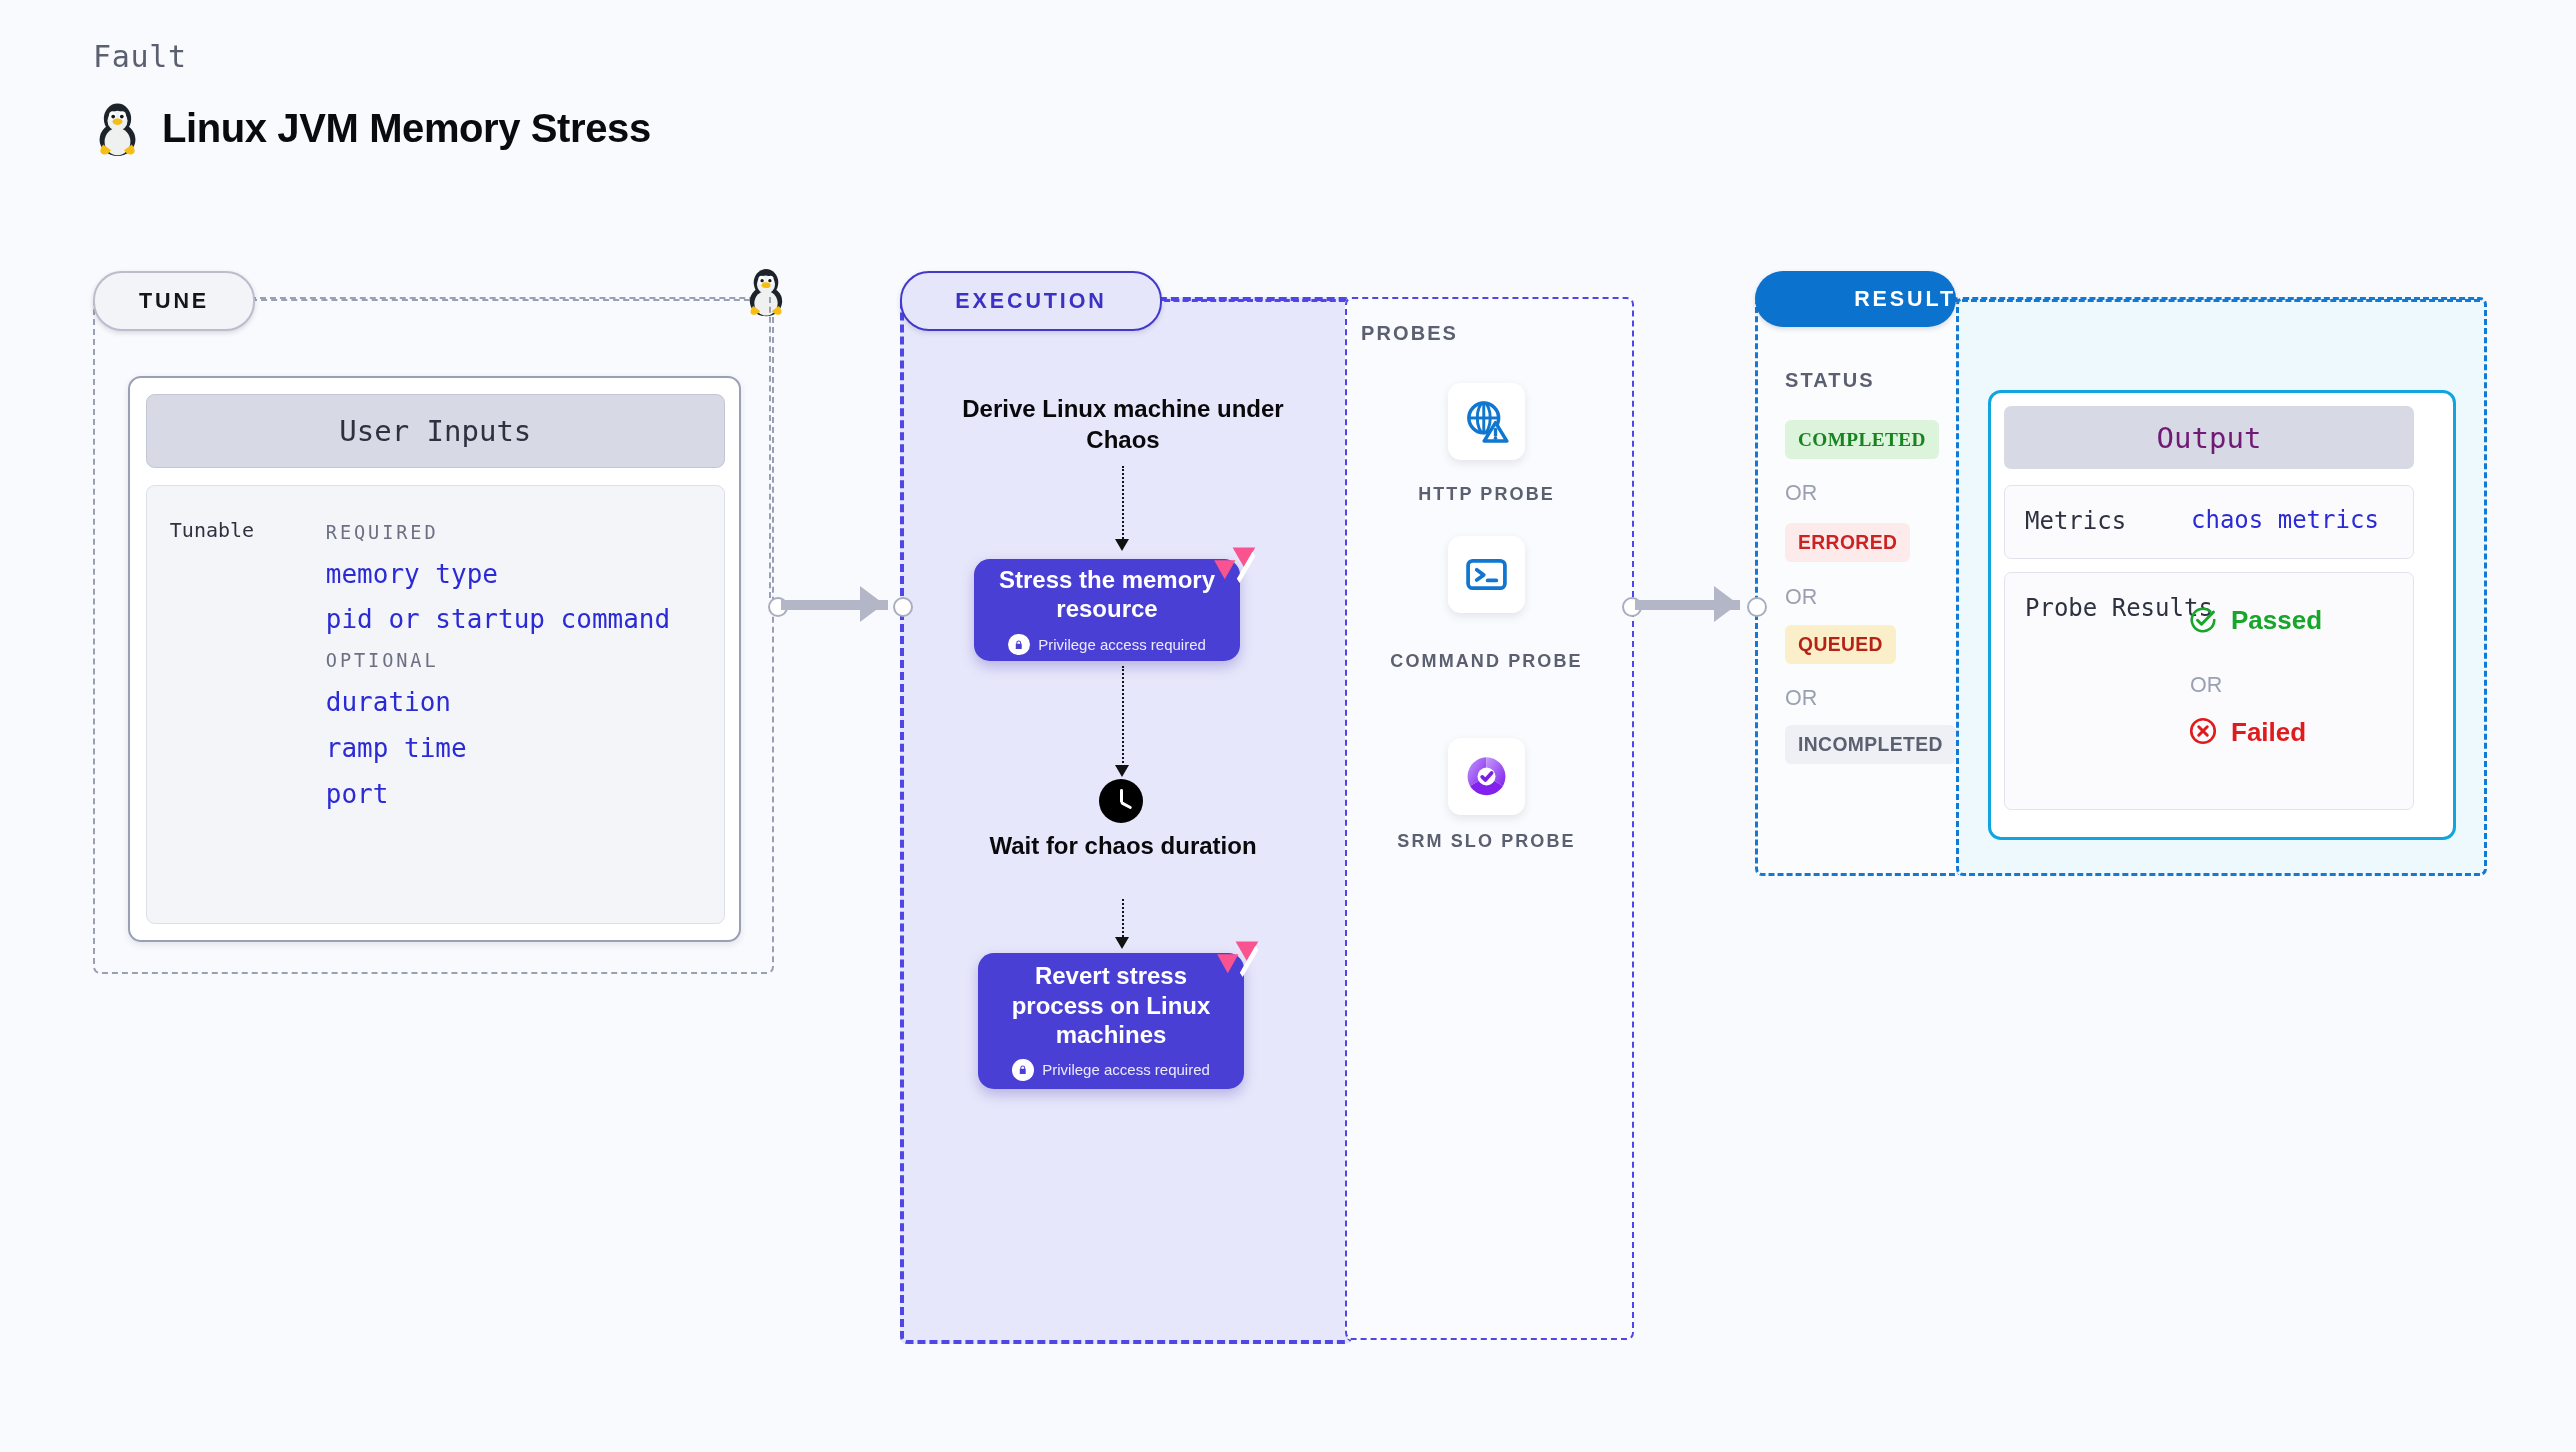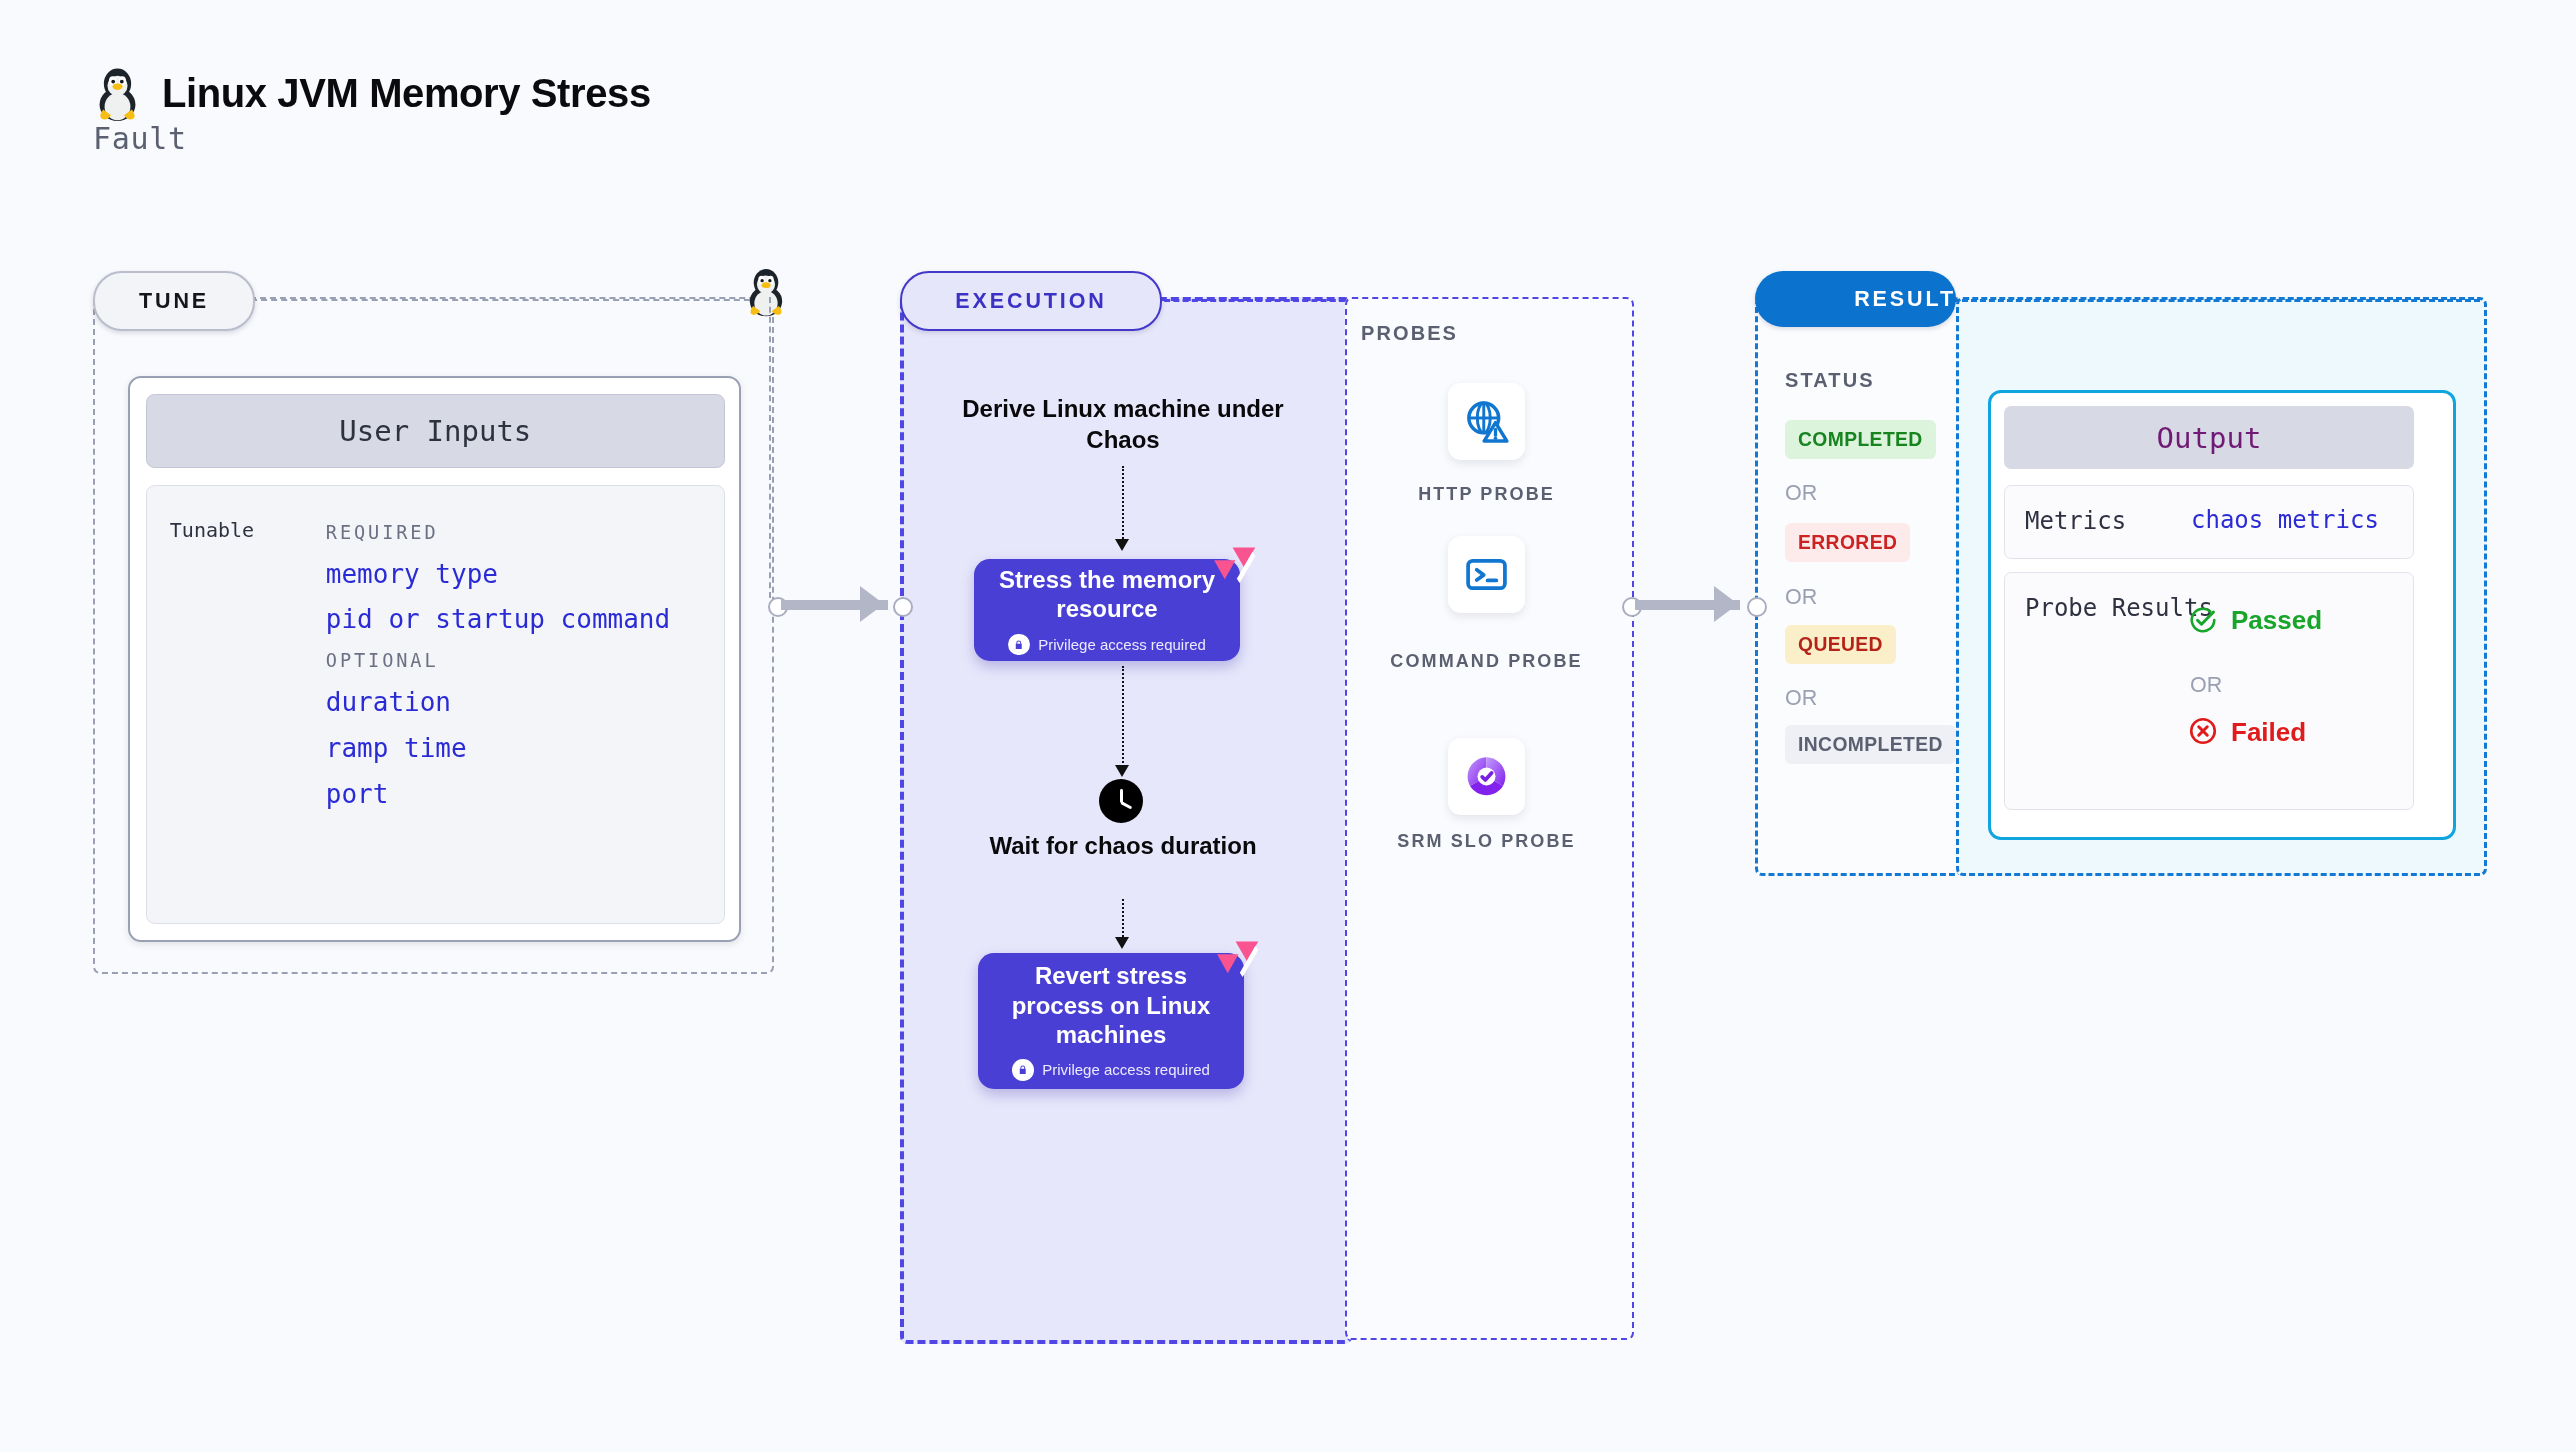--- a/index.html
+++ b/index.html
@@ -133,40 +133,40 @@
   .conn-head{position:absolute;width:0;height:0;border-top:18.6px solid transparent;border-bottom:18.6px solid transparent;border-left:24px solid #b3b6c6;}
   .stage-dash{position:absolute;border-top:2.9px dashed #9aa0b4;}
   .stage-dash-blue{position:absolute;border-top:3.6px dashed #4f46e5;}
   .stage-dash-cyan{position:absolute;border-top:3.6px dashed #1479d4;}
   .v-dash-gray{position:absolute;border-left:2.9px dashed #9aa0b4;}
 </style>
 </head>
 <body>
 
 <div id="header">
+  <div id="fault-label">Fault</div>
   <div id="title-row">
     <span>
       <svg class="tux" width="49" height="56" viewBox="0 0 68 78">
         <ellipse cx="34" cy="26" rx="19" ry="21" fill="#1d232b"></ellipse>
         <ellipse cx="34" cy="55" rx="25" ry="23" fill="#1d232b"></ellipse>
         <ellipse cx="34" cy="58" rx="18" ry="19" fill="#eef1f0"></ellipse>
         <ellipse cx="34" cy="29" rx="14" ry="14" fill="#eef1f0"></ellipse>
         <ellipse cx="27" cy="22" rx="5" ry="6.5" fill="#fff"></ellipse>
         <ellipse cx="41" cy="22" rx="5" ry="6.5" fill="#fff"></ellipse>
         <circle cx="28" cy="23" r="2.6" fill="#17191c"></circle>
         <circle cx="40" cy="23" r="2.6" fill="#17191c"></circle>
         <path d="M27 31 q7 7 14 0 q-7 5 -14 0z" fill="#f4b400"></path>
         <ellipse cx="34" cy="30" rx="7" ry="4.4" fill="#f7bd12"></ellipse>
         <path d="M14 62 q-7 10 -2 13 q7 3 13 -5z" fill="#f7bd12"></path>
         <path d="M54 62 q7 10 2 13 q-7 3 -13 -5z" fill="#f7bd12"></path>
       </svg>
     </span>
     <span id="page-title">Linux JVM Memory Stress</span>
   </div>
-  <div id="fault-label">Fault</div>
 </div>
 
 <div class="dashed-box" id="tune-box"></div>
 <div class="dashed-box" id="execution-box"></div>
 <div class="dashed-box" id="probes-box"></div>
 <div class="dashed-box" id="result-status-box"></div>
 <div class="dashed-box" id="result-output-box"></div>
 
 <div class="stage-dash" style="left:251px;top:299px;width:519px;"></div>
 <div class="stage-dash-blue" style="left:1155px;top:299px;width:190px;"></div>
@@ -316,21 +316,21 @@
   <div class="probe-name">SRM SLO PROBE</div>
 </div>
 
 <div class="conn-dot" style="left:1622px;top:597px;"></div>
 <div class="conn-line" style="left:1635px;top:600px;width:105px;"></div>
 <div class="conn-head" style="left:1714px;top:586px;"></div>
 <div class="conn-dot" style="left:1747px;top:597px;"></div>
 
 <div id="status-label">STATUS</div>
 
-<div class="status-chip" style="top:420px;background:#dcf3dc;color:#18841f;">COMPLETED</div>
+<div class="status-chip" style="top:420px;background:#dcf3dc;color:#18841f;font-family:Liberation Serif, serif;">COMPLETED</div>
 <div class="or-text" style="top:481px;">OR</div>
 <div class="status-chip" style="top:523px;background:#fdeaea;color:#cc2222;">ERRORED</div>
 <div class="or-text" style="top:585px;">OR</div>
 <div class="status-chip" style="top:625px;background:#fbefc9;color:#b52318;">QUEUED</div>
 <div class="or-text" style="top:686px;">OR</div>
 <div class="status-chip" style="top:725px;background:#eff0f5;color:#5b6070;">INCOMPLETED</div>
 
 <div id="output-card">
   <div id="output-header" class="mono">Output</div>
 

